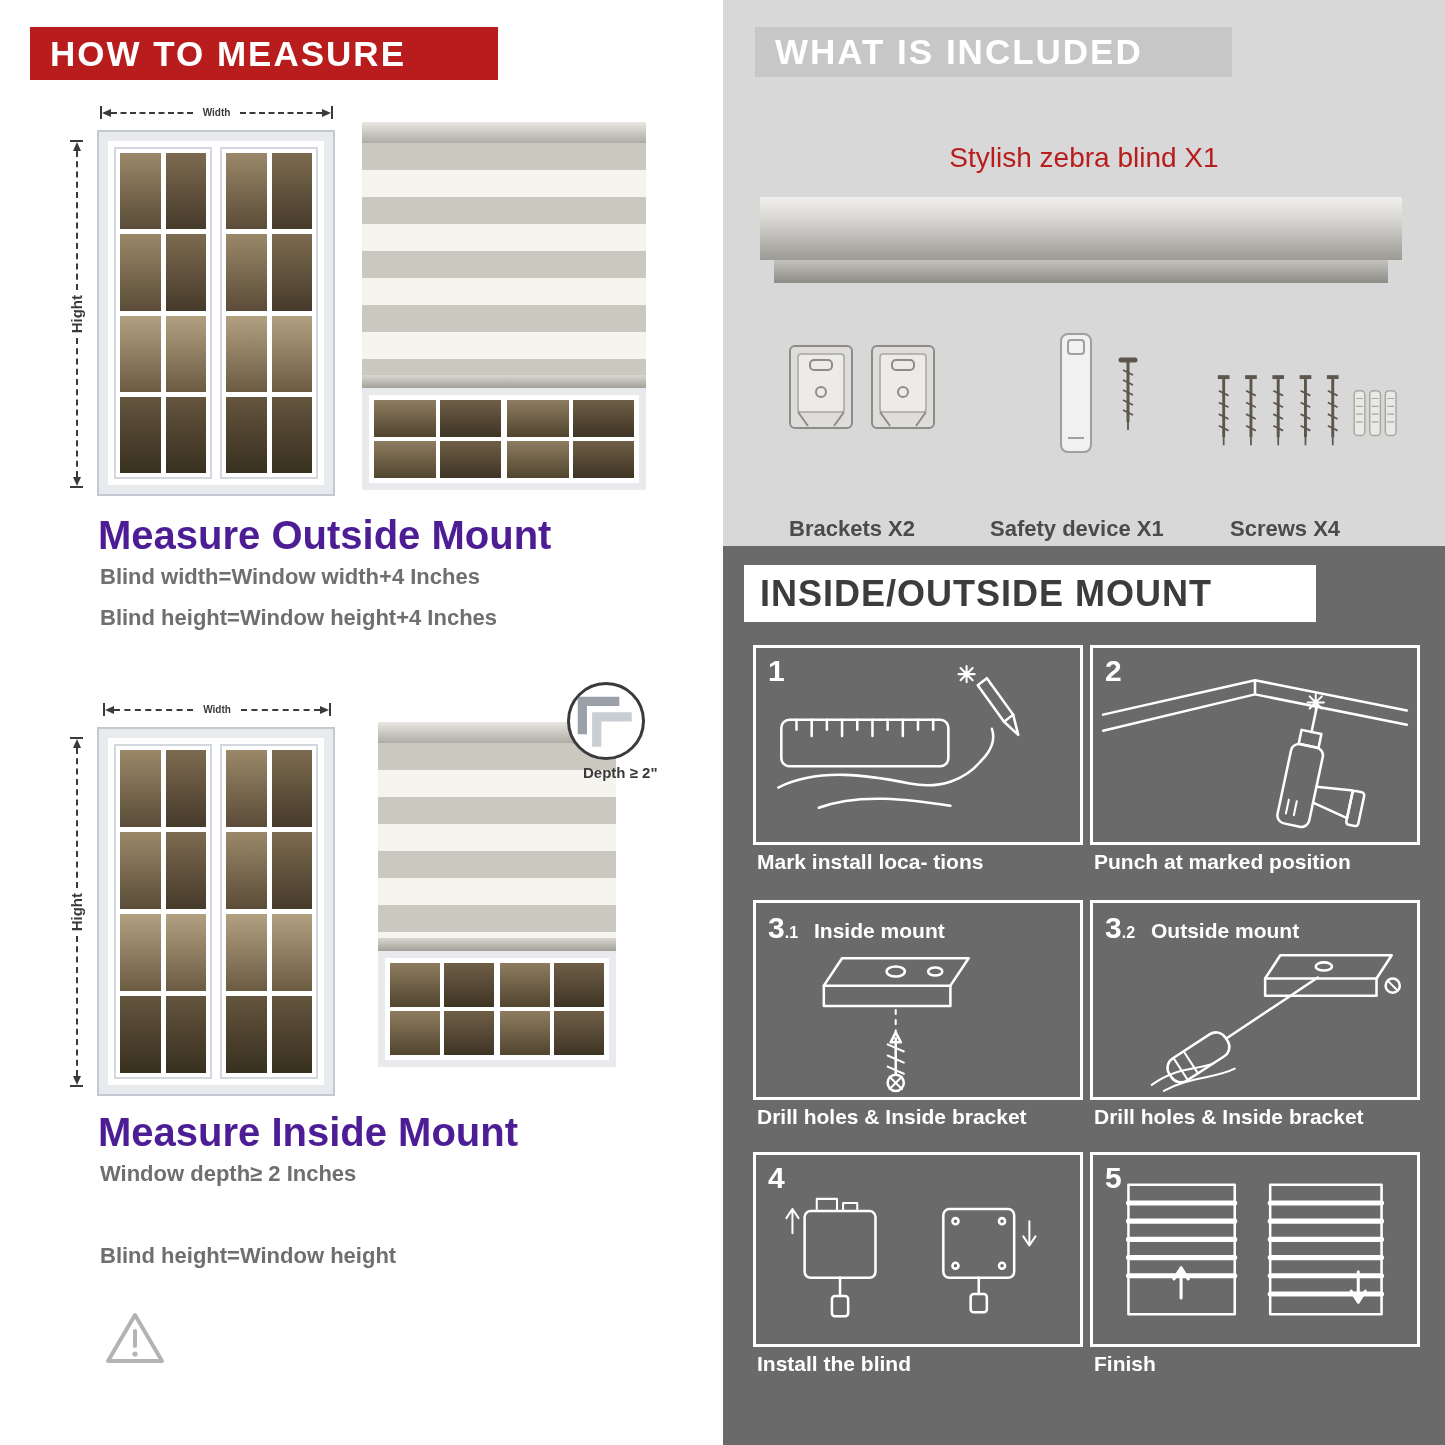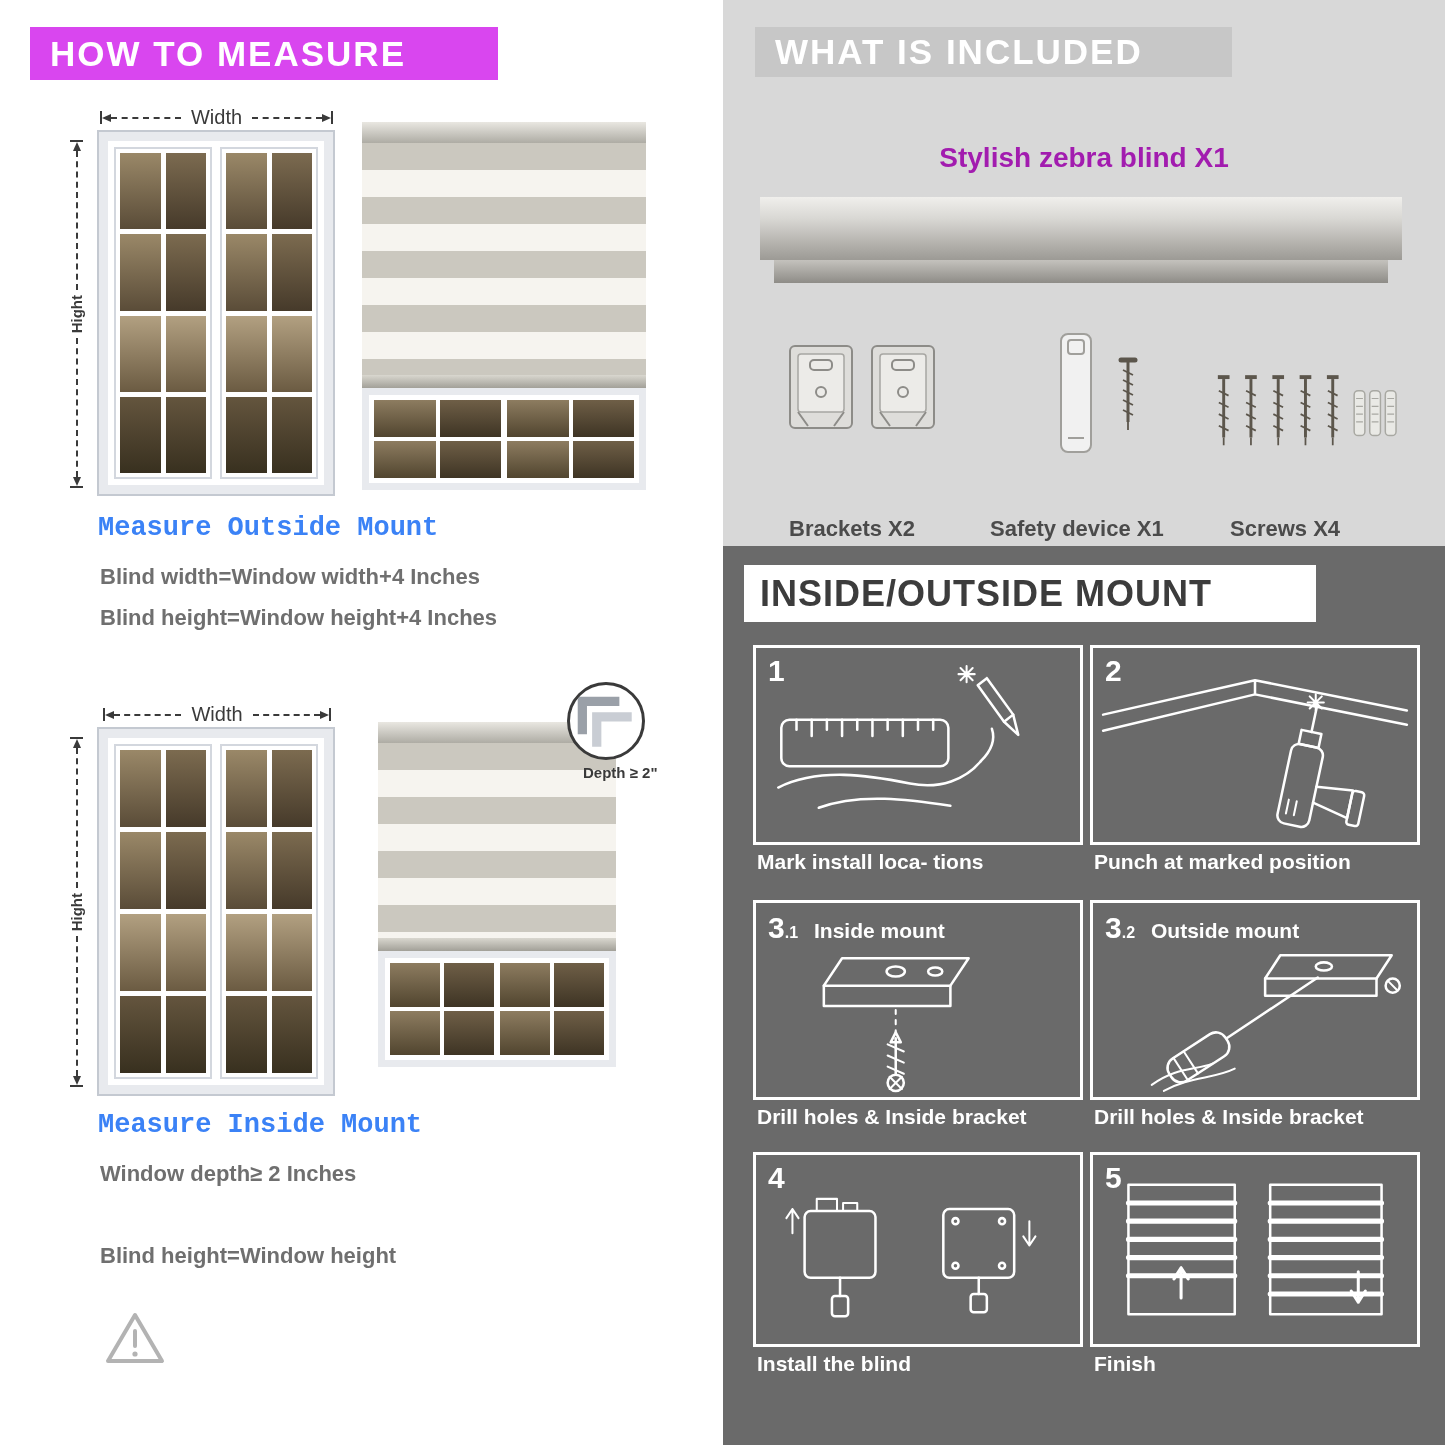--- a/index.html
+++ b/index.html
@@ -1,29 +1,29 @@
 <!DOCTYPE html>
 <html><head>
 <meta charset="utf-8">
 <style>
   * { margin:0; padding:0; box-sizing:border-box; }
   body { font-family:"Liberation Sans", sans-serif; background:#fff; }
   .canvas { position:relative; width:1445px; height:1445px; background:#fff; overflow:hidden; }
   .abs { position:absolute; }
 
   
-  .banner-left { background:#d946ef; color:#fff; font-size:35px; font-weight:bold;
+  .banner-left { background:#b91c1c; color:#fff; font-size:35px; font-weight:bold;
     letter-spacing:2px; display:flex; align-items:center; padding-left:20px; }
 
   .harrow { display:flex; align-items:center; color:#3a3a3a; }
   .harrow .tick { width:0; height:13px; border-left:2px solid #3a3a3a; }
   .harrow .head-l { width:0; height:0; border-top:4px solid transparent; border-bottom:4px solid transparent; border-right:9px solid #3a3a3a; }
   .harrow .head-r { width:0; height:0; border-top:4px solid transparent; border-bottom:4px solid transparent; border-left:9px solid #3a3a3a; }
   .harrow .dash { flex:1; height:0; border-top:2px dashed #3a3a3a; }
-  .harrow .lbl { padding:0 10px; font-size:20px; font-weight:normal; }
+  .harrow .lbl { padding:0 10px; font-size:10px; font-weight:bold; }
 
   .varrow { display:flex; flex-direction:column; align-items:center; }
   .varrow .tick { height:0; width:13px; border-top:2px solid #3a3a3a; }
   .varrow .head-u { width:0; height:0; border-left:4px solid transparent; border-right:4px solid transparent; border-bottom:9px solid #3a3a3a; }
   .varrow .head-d { width:0; height:0; border-left:4px solid transparent; border-right:4px solid transparent; border-top:9px solid #3a3a3a; }
   .varrow .dash { flex:1; width:0; border-left:2px dashed #3a3a3a; }
   .varrow .lbl { writing-mode:vertical-rl; transform:rotate(180deg); font-size:15px; font-weight:bold; color:#3a3a3a; padding:5px 0; }
 
   .window { background:#fff; border:9px solid #e8eaee; outline:2px solid #c4c9d1; padding:6px; display:flex; gap:8px; }
   .sash { flex:1; border:2px solid #d3d7de; padding:4px; background:#fff; display:grid;
@@ -35,32 +35,32 @@
 
   .blind { display:flex; flex-direction:column; }
   .blind .rail { height:21px; background:linear-gradient(180deg,#e9e7e1,#aeaca4); }
   .blind .stripes { flex:1; background:repeating-linear-gradient(180deg,#cbc8bf 0 27px,#f6f4ef 27px 54px); }
   .blind .brail { height:13px; background:linear-gradient(180deg,#d9d7cf,#a2a098); }
   .blind .peek { background:#fff; border:7px solid #e8eaee; display:flex; gap:6px; padding:5px; }
   .psash { flex:1; display:grid; grid-template-columns:1fr 1fr; grid-template-rows:1fr 1fr; gap:4px; }
   .ppane { background:linear-gradient(180deg,#8d7c60,#51452f); }
   .ppane:nth-child(2n) { background:linear-gradient(180deg,#6f5f47,#3e3424); }
 
-  .h-title { font-size:27px; font-weight:bold; color:#3b82f6;font-family:Liberation Mono, monospace; }
+  .h-title { font-size:40px; font-weight:bold; color:#4c1d95; }
   .h-line  { font-size:22px; font-weight:bold; color:#6f6f6f; }
   .depth-circle { width:78px; height:78px; border-radius:50%; border:3px solid #3a3a3a; background:#fff; overflow:hidden; }
   .depth-lbl { font-size:15px; font-weight:bold; color:#3a3a3a; }
   .warn-text { font-size:17px; color:#9a9a9a; line-height:1.55; }
 
   
   .included-bg { background:#d8d8d8; }
   .banner-included { background:#c7c7c7; color:#fff; font-size:35px; font-weight:bold;
     letter-spacing:2px; display:flex; align-items:center; padding-left:20px; }
   .included-label { font-size:22px; font-weight:bold; color:#4b4b4b;margin-top:48px; }
-  .blind-label { font-size:28px; font-weight:bold; color:#a21caf; text-align:center; }
+  .blind-label { font-size:28px; font-weight:normal; color:#b91c1c; text-align:center; }
   .headrail { background:linear-gradient(180deg,#f0efec 0%,#d8d7d3 35%,#b3b1ac 75%,#9c9a95 100%); }
   .headrail-under { background:linear-gradient(180deg,#c4c2bd,#8e8c87); }
 
   .mount-bg { background:#6a6a6a; }
   .banner-mount { background:#fff; color:#3c3c3c; font-size:36px; font-weight:bold;
     display:flex; align-items:center; padding-left:16px; letter-spacing:1px; }
   .panel { border:3px solid #fff; background:#6a6a6a; }
   .pnum { position:absolute; left:12px; top:6px; color:#fff; font-weight:bold; font-size:30px; }
   .phead { position:absolute; left:12px; top:8px; display:flex; align-items:baseline; color:#fff; }
   .phead .n { font-size:30px; font-weight:bold; }

